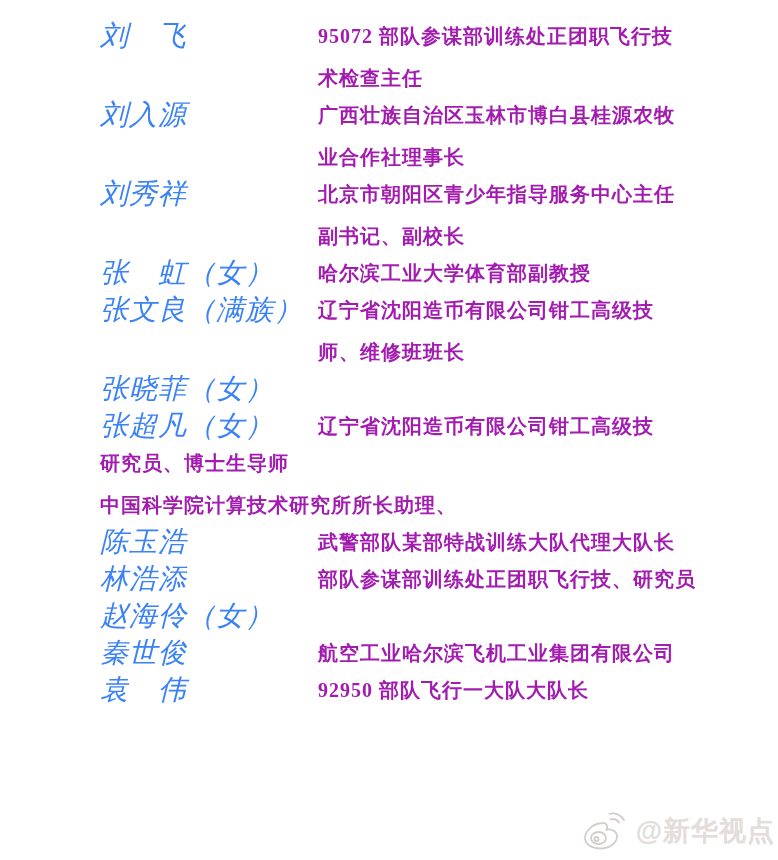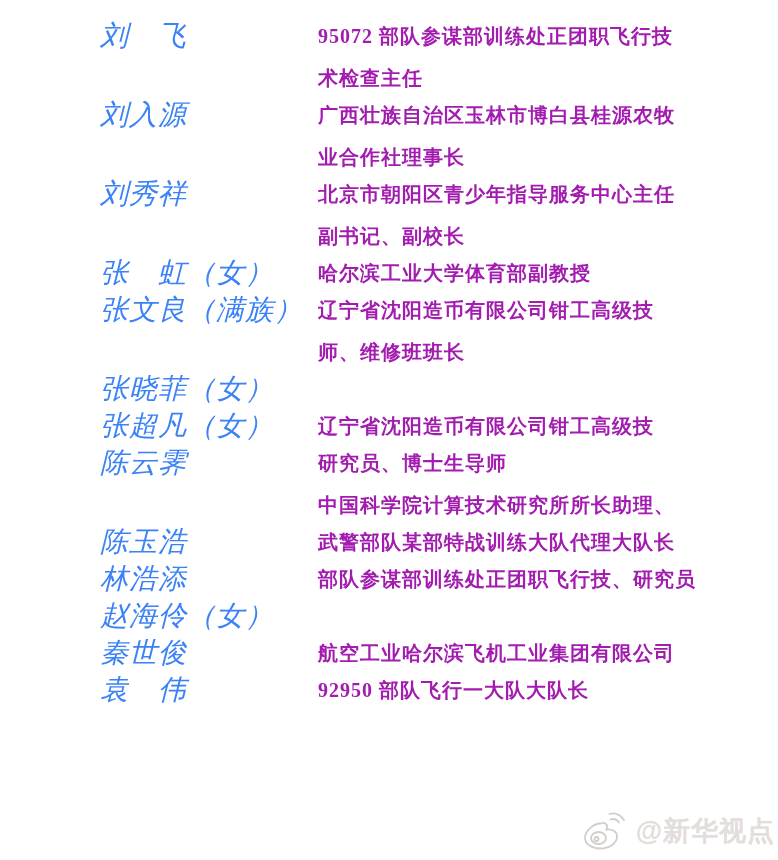--- a/index.html
+++ b/index.html
@@ -117,21 +117,20 @@
   </div>
 
   <div class="entry">
     <div class="entry-name">张超凡（女）</div>
     <div class="entry-desc">
         <div class="desc-line">辽宁省沈阳造币有限公司钳工高级技</div>
       </div>
   </div>
 
   <div class="entry">
-    <div class="entry-name">陈云霁</div>
     <div class="entry-desc">
         <div class="desc-line">研究员、博士生导师</div>
         <div class="desc-line">中国科学院计算技术研究所所长助理、</div>
       </div>
   </div>
 
   <div class="entry">
     <div class="entry-name">陈玉浩</div>
     <div class="entry-desc">
         <div class="desc-line">武警部队某部特战训练大队代理大队长</div>

